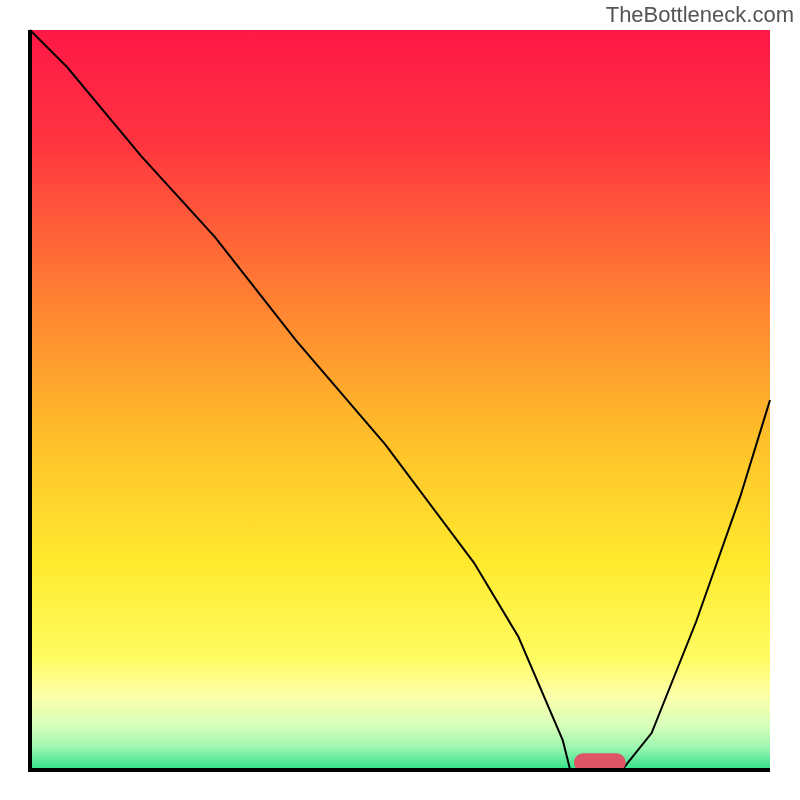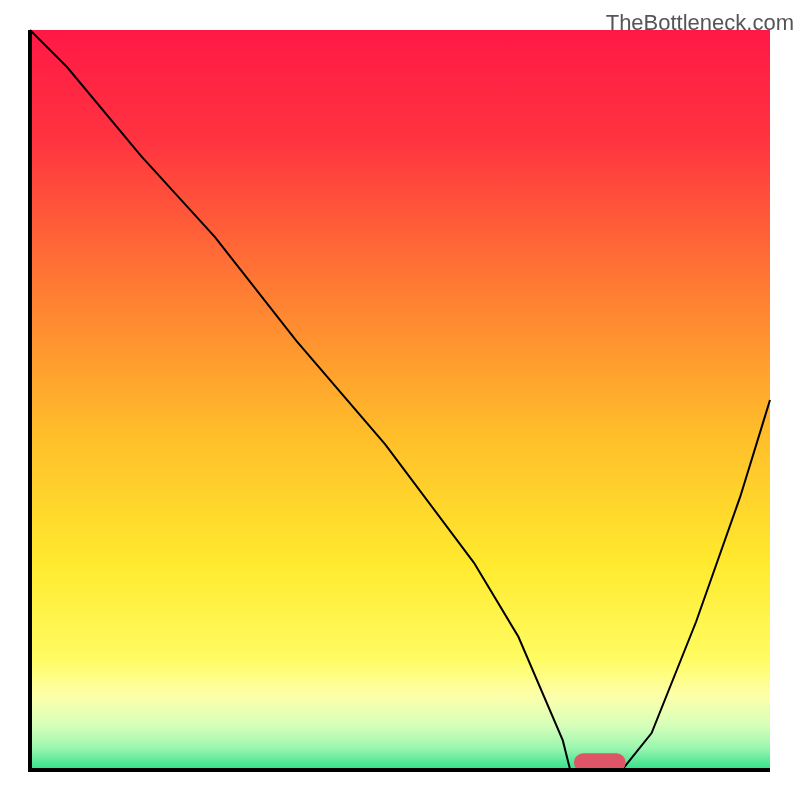--- a/index.html
+++ b/index.html
@@ -10,21 +10,21 @@
     background: #ffffff;
     font-family: Arial, Helvetica, sans-serif;
   }
   .chart-container {
     position: relative;
     width: 800px;
     height: 800px;
   }
   .watermark {
     position: absolute;
-    top: 10px;
+    top: 2px;
     right: 6px;
     color: #555555;
     font-size: 22px;
     letter-spacing: 0px;
     z-index: 5;
   }
   svg {
     position: absolute;
     top: 0;
     left: 0;

